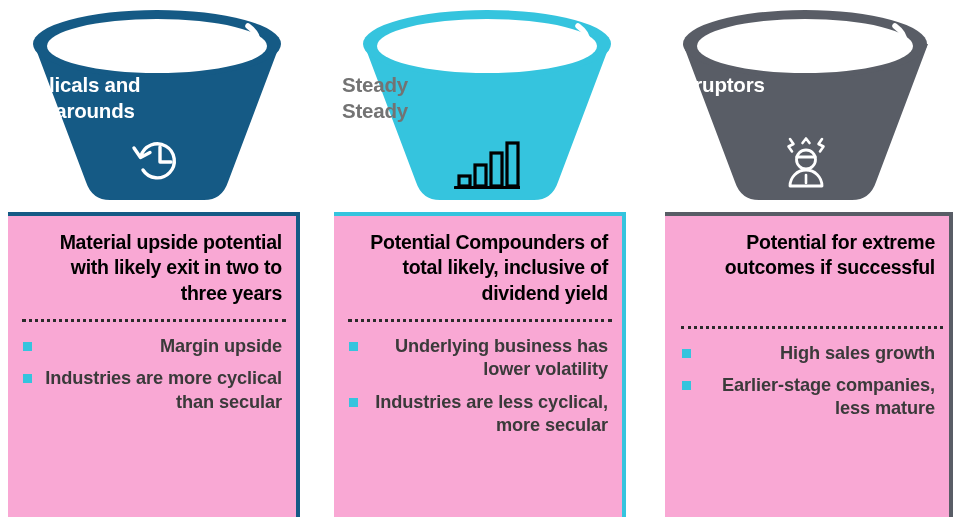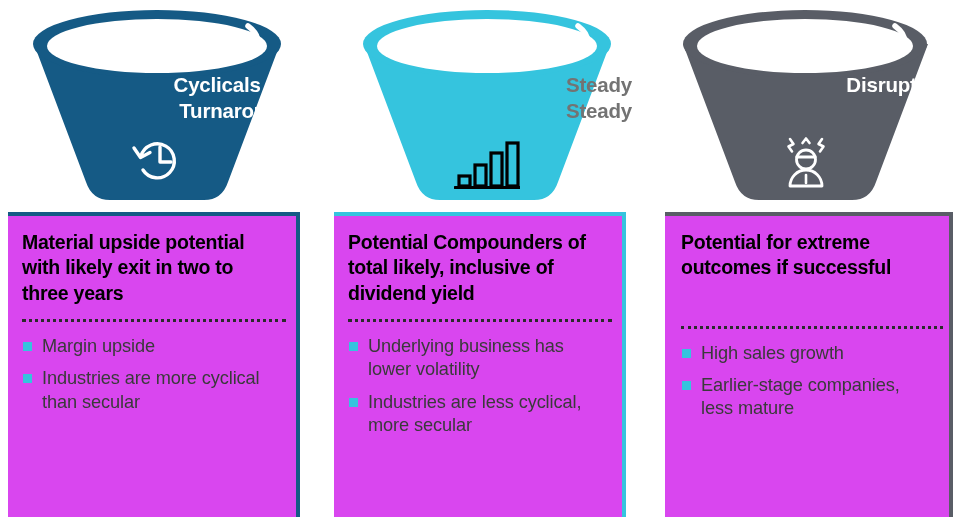--- a/index.html
+++ b/index.html
@@ -44,21 +44,21 @@
   }
   .col-3 .funnel-wrap { left: 8px; width: 285px; }
 
   .funnel-svg { display: block; width: 100%; height: 100%; }
 
   .funnel-label {
     position: absolute;
     left: 0;
     right: 0;
     top: 68px;
-    text-align: right;
+    text-align: left;
     font-size: 20.5px;
     font-weight: bold;
     line-height: 1.26;
     letter-spacing: -0.2px;
     pointer-events: none;
   }
   .funnel-label.light { color: #ffffff; }
   .funnel-label.dark  { color: #737373; }
 
   .funnel-icon {
@@ -77,21 +77,22 @@
   
   .panel {
     position: absolute;
     left: 8px;
     top: 212px;
     width: 292px;
     height: 305px;
     box-sizing: border-box;
     border-top: 4px solid #155a85;
     border-right: 4px solid #155a85;
-    background: #d946ef;
+    background: #f9a8d4;
+    text-align: right;
   }
   .col-2 .panel { left: 4px; width: 292px; border-top-color: #35c4de; border-right-color: #35c4de; }
   .col-3 .panel { left: 10px; width: 288px; border-top-color: #595d66; border-right-color: #595d66; }
 
   .panel-inner {
     position: absolute;
     left: 14px;
     right: 14px;
     top: 14px;
   }
@@ -123,20 +124,21 @@
     margin-top: 13px;
   }
   .bullets li {
     position: relative;
     padding-left: 20px;
     margin-bottom: 9px;
     font-size: 18.2px;
     line-height: 1.28;
     color: #3a3a3a;
     letter-spacing: -0.1px;
+    font-weight: bold;
   }
   .bullets li .sq {
     position: absolute;
     left: 1px;
     top: 7px;
     width: 9px;
     height: 9px;
     background: #35c4de;
   }
 </style>

